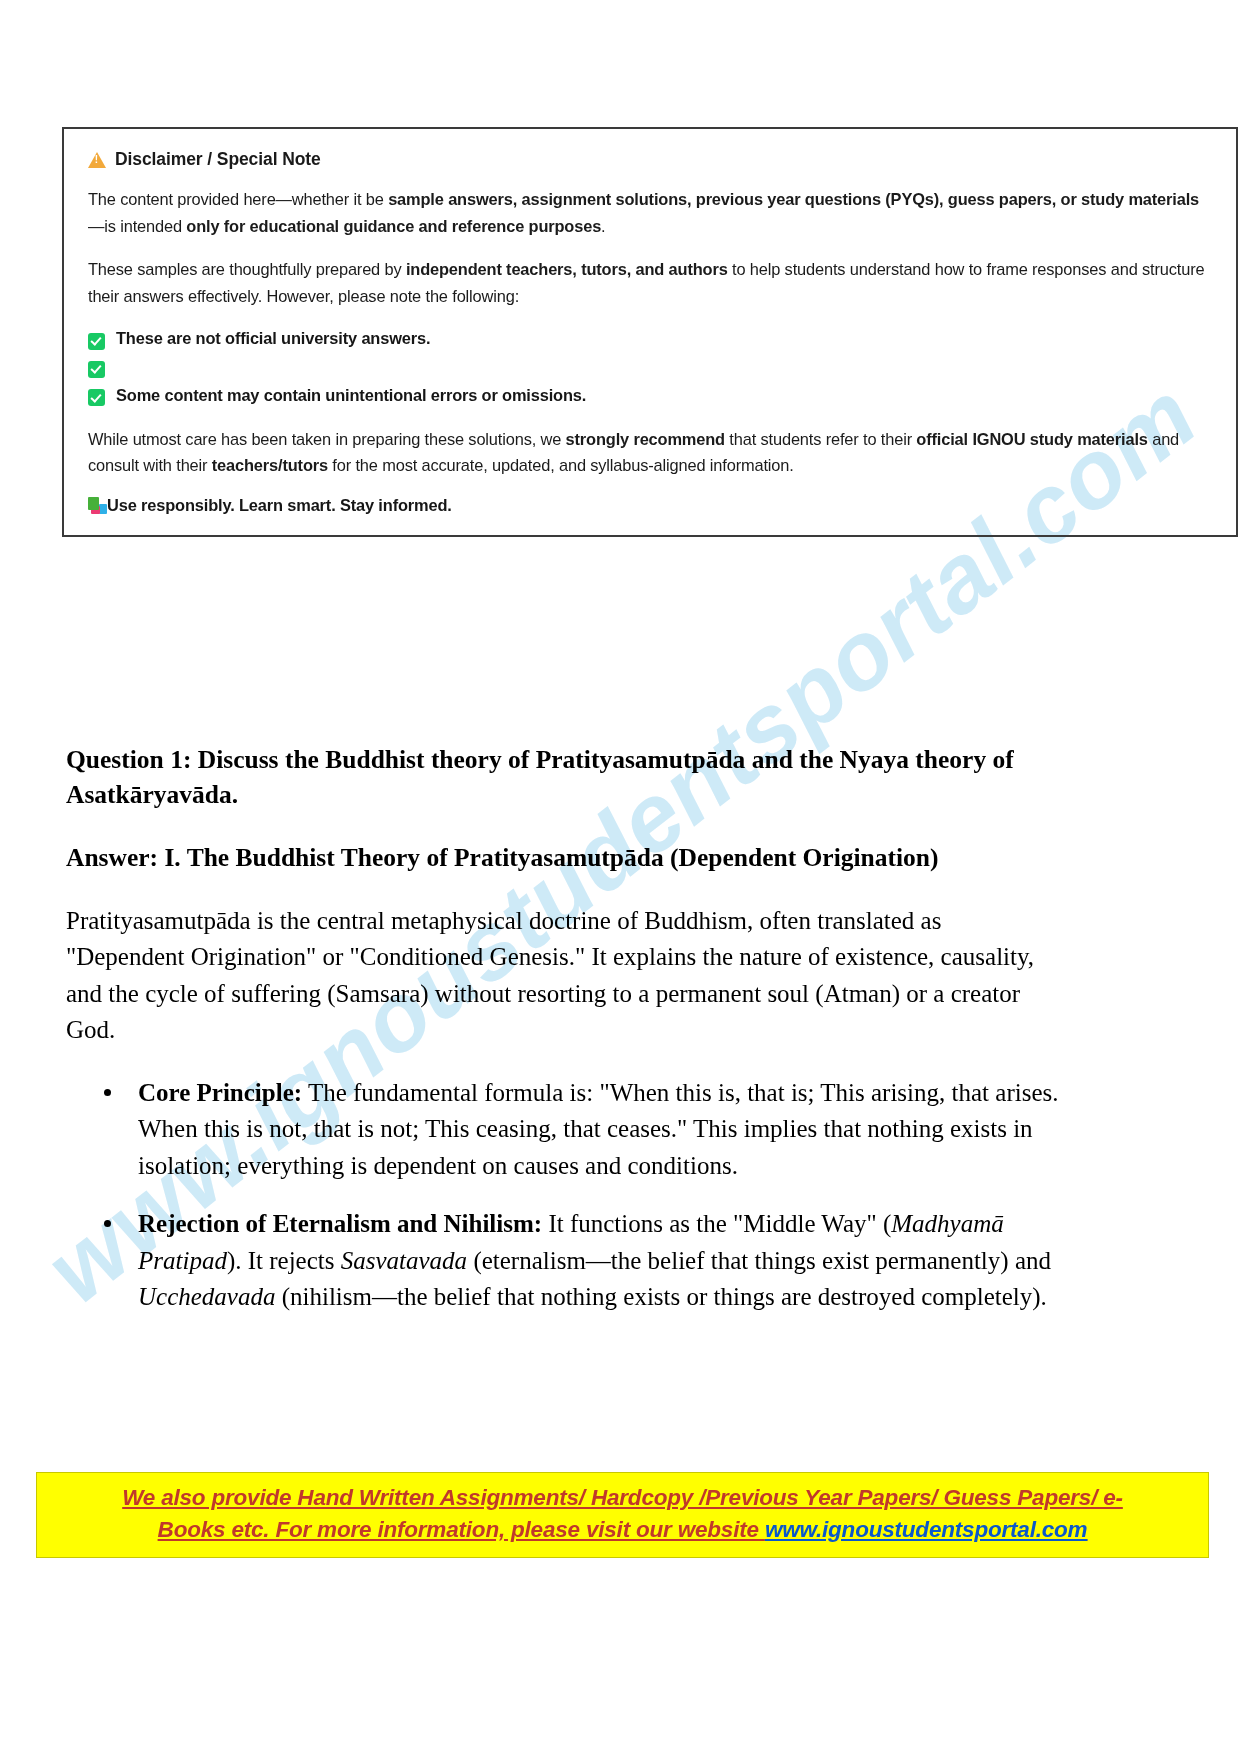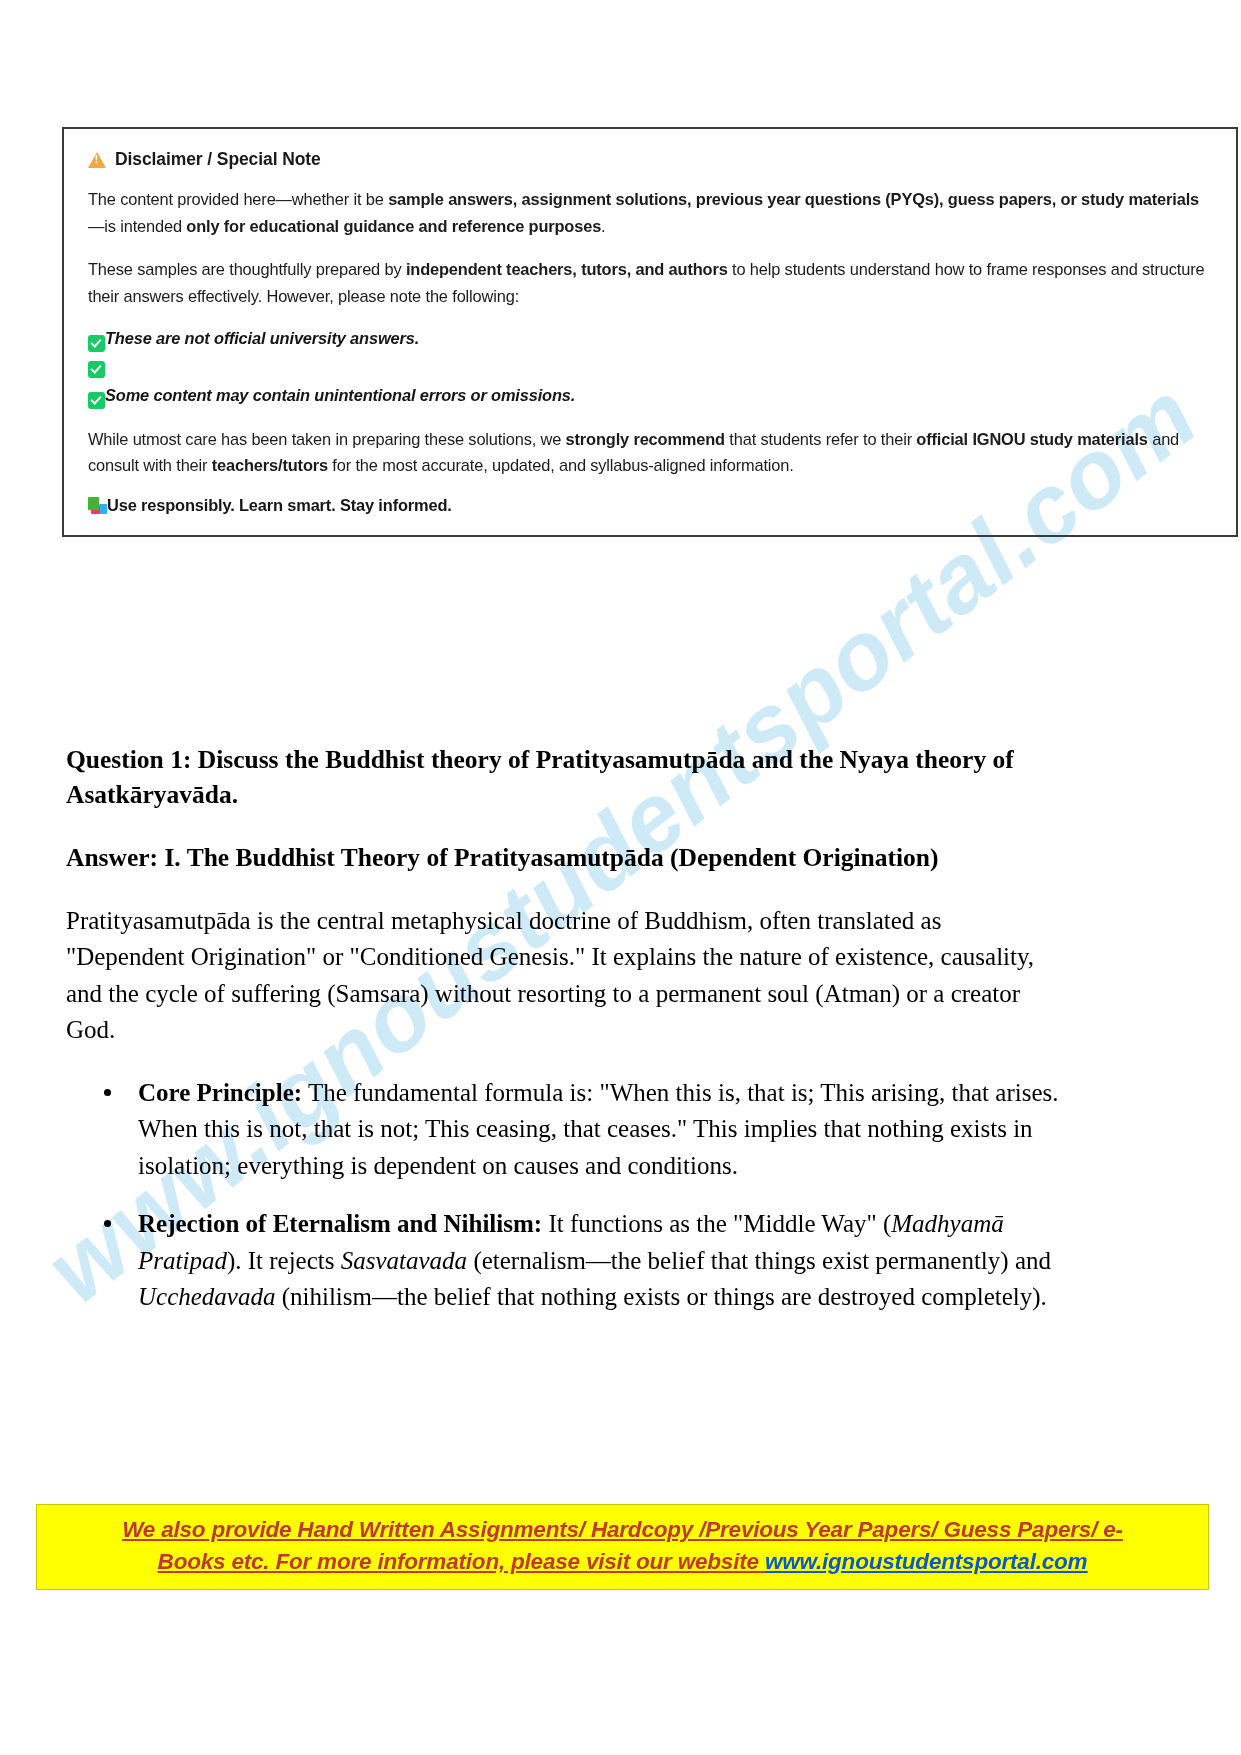--- a/index.html
+++ b/index.html
@@ -86,29 +86,29 @@
   }
   .disc-p b { font-weight: 700; }
 
   .check-list {
     margin: 0 0 17px 0;
     padding: 0;
     list-style: none;
   }
   .check-list li {
     display: flex;
-    align-items: flex-end;
+    align-items: center;
+    gap: 11px;
     font-family: "Liberation Sans", sans-serif;
     font-size: 16.4px;
     font-weight: 700;
     color: #161616;
     line-height: 1.56;
     margin-bottom: 5px;
     letter-spacing: -0.15px;
-    font-style: italic;
   }
   .check-box {
     flex: none;
     width: 17px;
     height: 17px;
     background: #18c964;
     border-radius: 3px;
     position: relative;
     margin-top: 4px;
   }
@@ -213,21 +213,20 @@
     position: absolute;
     left: 36px;
     top: 1472px;
     width: 1173px;
     box-sizing: border-box;
     background: #ffff00;
     border: 1px solid #c8c800;
     padding: 9px 14px 11px 14px;
     text-align: center;
     z-index: 20;
-    margin-top: 32px;
   }
   .footer-line {
     font-family: "Liberation Sans", sans-serif;
     font-size: 22.5px;
     font-style: italic;
     font-weight: 600;
     color: #c0392b;
     line-height: 1.42;
     text-decoration: underline;
     text-decoration-color: #c0392b;

